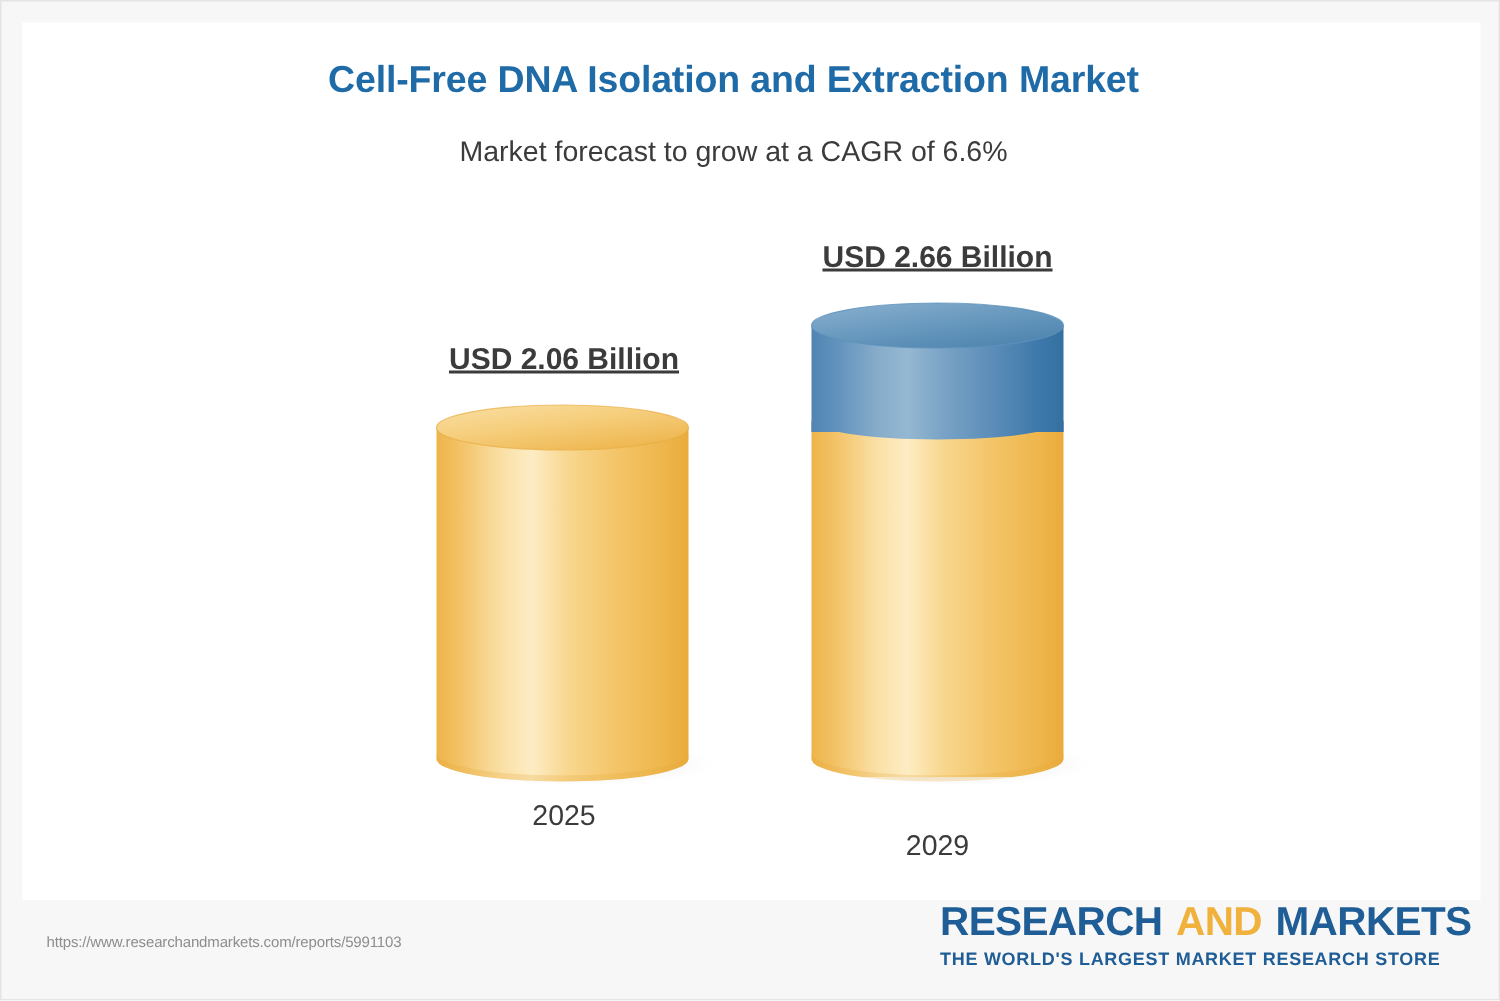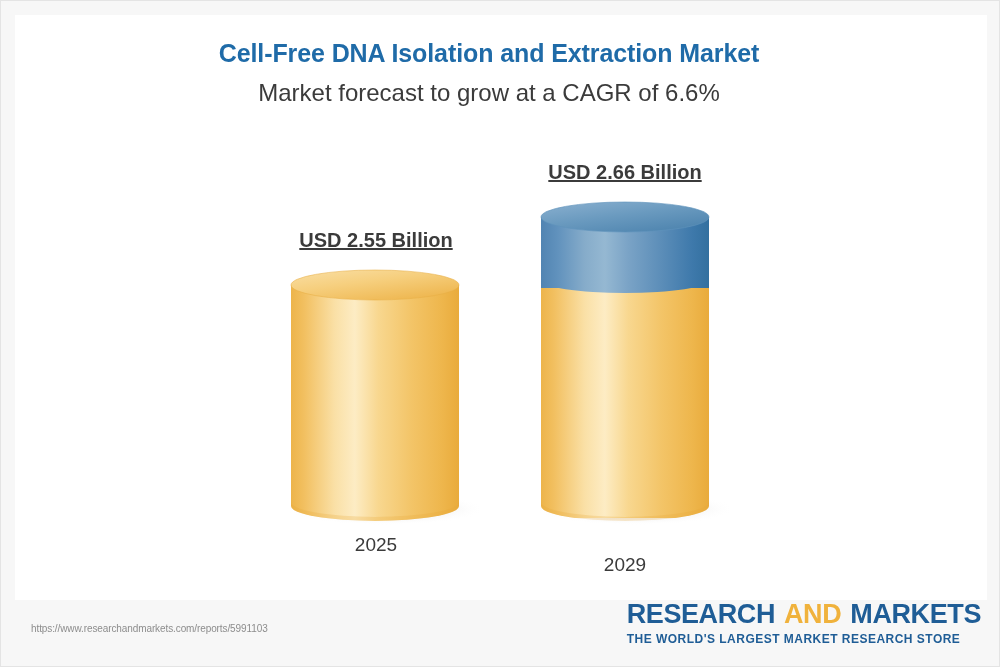--- a/index.html
+++ b/index.html
@@ -44,22 +44,22 @@
   }
   #chart-title {
     font-size: 25px;
     font-weight: bold;
     color: #1f6ba8;
     letter-spacing: -0.1px;
     line-height: 1.12;
     margin: 0;
   }
   #chart-subtitle {
-    margin: 13px 0 0 0;
-    font-size: 24px;
+    margin: 24px 0 0 0;
+    font-size: 19px;
     font-weight: normal;
     color: #3b3b3b;
     line-height: 1.12;
   }
 
   
   .cyl {
     position: absolute;
     z-index: 4;
   }
@@ -126,21 +126,21 @@
 
 <div id="infographic">
 
   <div id="plot-canvas"></div>
 
   <div id="header-block">
     <h1 id="chart-title">Cell-Free DNA Isolation and Extraction Market</h1>
     <div id="chart-subtitle">Market forecast to grow at a CAGR of 6.6%</div>
   </div>
 
-  <div class="cyl-label" style="left:215px; top:228px;">USD 2.55 Billion</div>
+  <div class="cyl-label" style="left:215px; top:228px;">USD 2.06 Billion</div>
 
   <svg class="cyl" style="left:278px; top:258px;" width="200" height="268" viewBox="0 0 200 268">
     <defs>
       <linearGradient id="goldBody1" x1="0" y1="0" x2="1" y2="0">
         <stop offset="0%" stop-color="#edb44a"></stop>
         <stop offset="8%" stop-color="#f2c061"></stop>
         <stop offset="26%" stop-color="#fae0a6"></stop>
         <stop offset="38%" stop-color="#fdecc4"></stop>
         <stop offset="52%" stop-color="#f8d78f"></stop>
         <stop offset="72%" stop-color="#f3c467"></stop>

